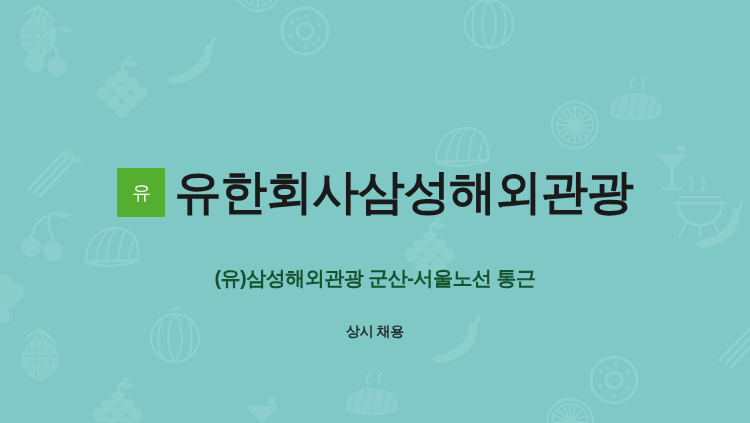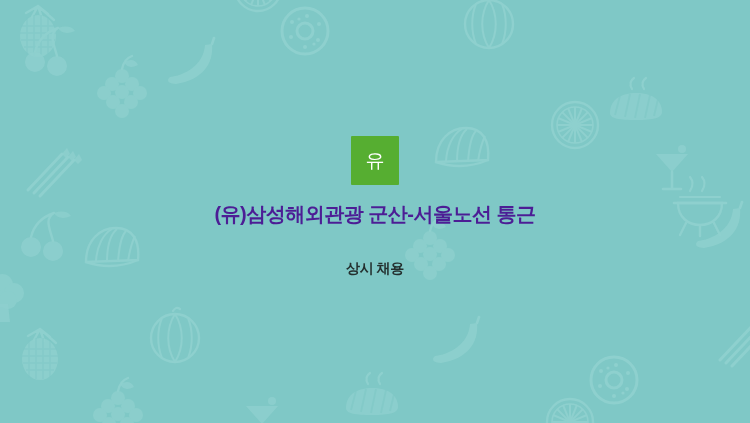--- a/index.html
+++ b/index.html
@@ -79,21 +79,21 @@
     color: #1a1a1a;
     line-height: 1.06;
     letter-spacing: -1.2px;
     white-space: nowrap;
   }
 
   .job-title {
     margin-top: 17px;
     font-size: 20px;
     font-weight: 700;
-    color: #4c1d95;
+    color: #14532d;
     line-height: 1.2;
     letter-spacing: -0.5px;
     white-space: nowrap;
   }
 
   .hiring-status {
     margin-top: 18px;
     font-size: 14px;
     font-weight: 700;
     color: #24302f;
@@ -273,20 +273,21 @@
       </g>
     </svg>
   </div>
 
   <div class="content">
 
     <div class="title-row">
       <div class="logo-badge">
         <span class="logo-badge-text">유</span>
       </div>
+      <h1 class="company-name">유한회사삼성해외관광</h1>
     </div>
 
     <h2 class="job-title">(유)삼성해외관광 군산-서울노선 통근</h2>
 
     <div class="hiring-status">상시 채용</div>
 
   </div>
 </div>
 
 </body></html>

